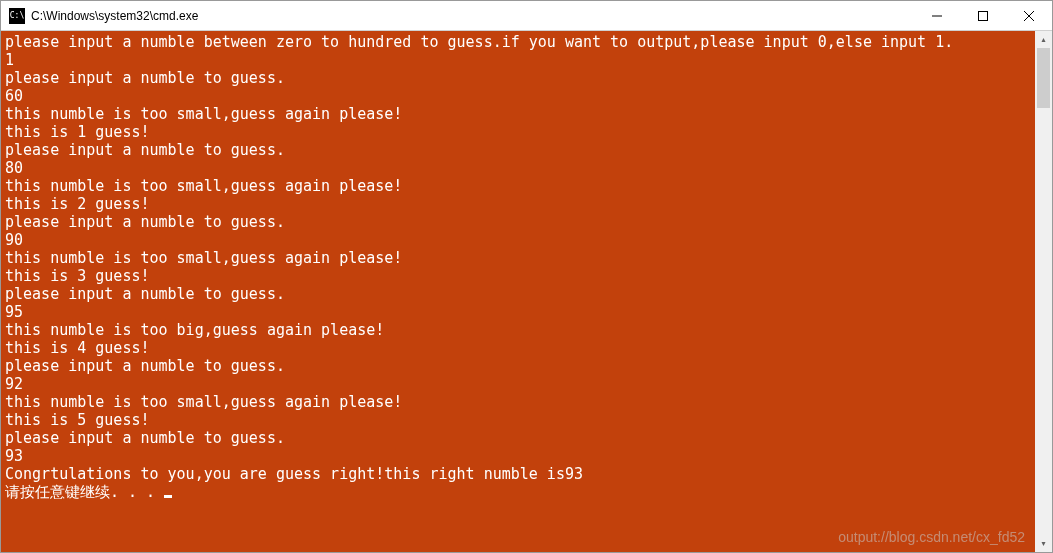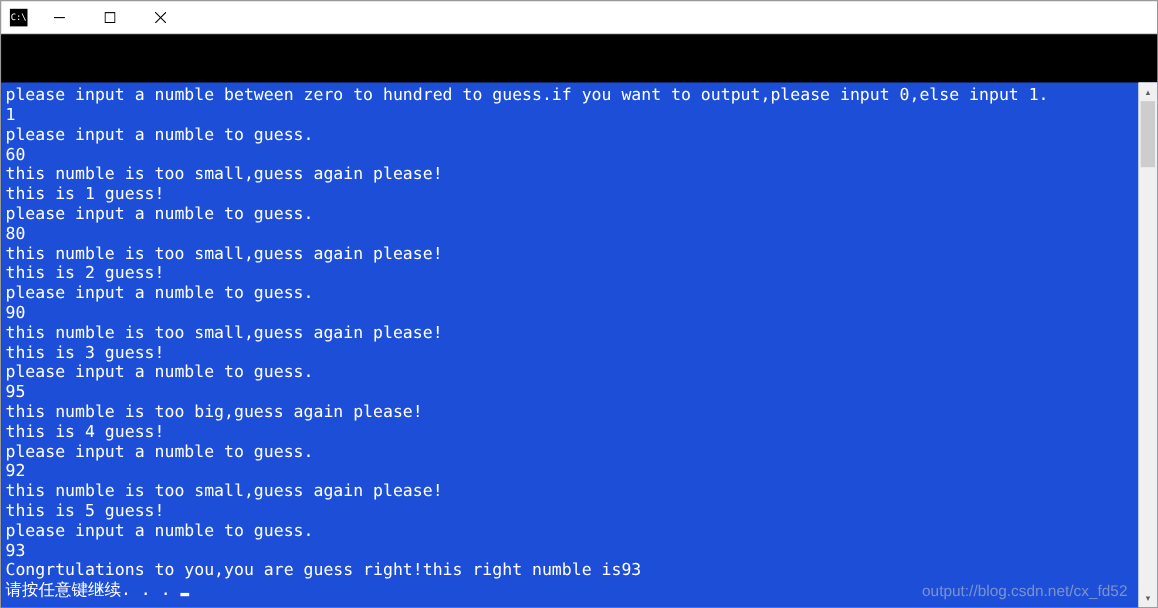--- a/index.html
+++ b/index.html
@@ -62,24 +62,23 @@
       font-size: 14px;
       color: #000;
       cursor: pointer;
     }
     .titlebar-btn svg {
       width: 10px;
       height: 10px;
     }
     .console-body {
       flex: 1;
-      background: #1d4ed8;
-      position: relative;
-      display: flex;
-      margin-top: 44px;
+      background: #c2410c;
+      position: relative;
+      display: flex;
     }
     .console-content {
       flex: 1;
       padding: 2px 4px;
       font-family: "NSimSun", "SimSun", "Consolas", monospace;
       font-size: 15px;
       line-height: 18px;
       color: #ffffff;
       white-space: pre;
       overflow: hidden;
@@ -134,20 +133,21 @@
     }
   </style>
 </head>
 <body>
 
 <div class="window">
   <div class="titlebar">
     <div class="titlebar-icon">
       <span>C:\</span>
     </div>
+    <div class="titlebar-title">C:\Windows\system32\cmd.exe</div>
     <div class="titlebar-controls">
       <div class="titlebar-btn">
         <svg viewBox="0 0 10 10">
             <line x1="0" y1="5" x2="10" y2="5" stroke="currentColor" stroke-width="1"></line>
           </svg>
       </div>
       <div class="titlebar-btn">
         <svg viewBox="0 0 10 10">
             <rect x="0.5" y="0.5" width="9" height="9" fill="none" stroke="currentColor" stroke-width="1"></rect>
           </svg>

